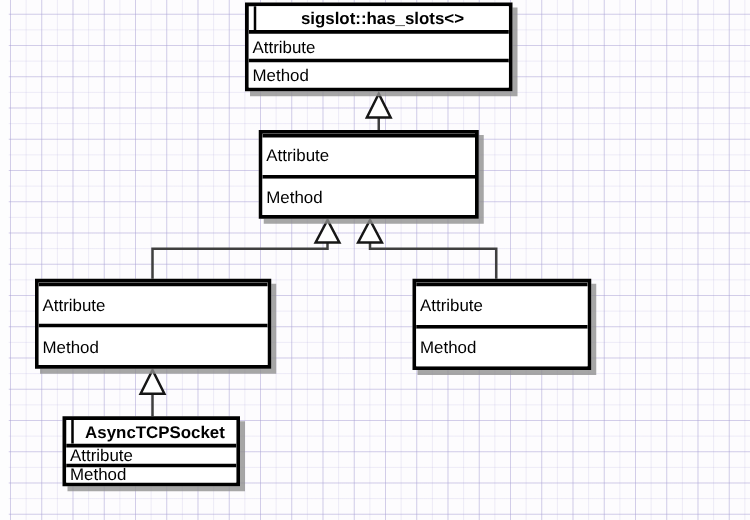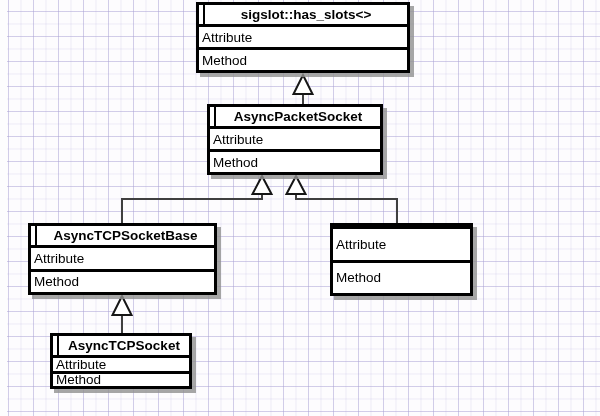--- a/index.html
+++ b/index.html
@@ -67,27 +67,25 @@
     </g>
   </svg>
 
   <div class="uml-class" style="left:196px;top:2px;width:214px;height:71px">
     <div class="uml-title">sigslot::has_slots&lt;&gt;</div>
     <div class="uml-row uml-attr">Attribute</div>
     <div class="uml-row">Method</div>
   </div>
 
   <div class="uml-class" style="left:207px;top:104px;width:176px;height:71px">
-    <div class="uml-title">AsyncPacketSocket</div>
     <div class="uml-row uml-attr">Attribute</div>
     <div class="uml-row">Method</div>
   </div>
 
   <div class="uml-class" style="left:28px;top:223px;width:189px;height:72px">
-    <div class="uml-title">AsyncTCPSocketBase</div>
     <div class="uml-row uml-attr">Attribute</div>
     <div class="uml-row">Method</div>
   </div>
 
   <div class="uml-class" style="left:330px;top:223px;width:143px;height:73px">
     <div class="uml-row uml-attr">Attribute</div>
     <div class="uml-row">Method</div>
   </div>
 
   <div class="uml-class" style="left:50px;top:333px;width:142px;height:56px">

